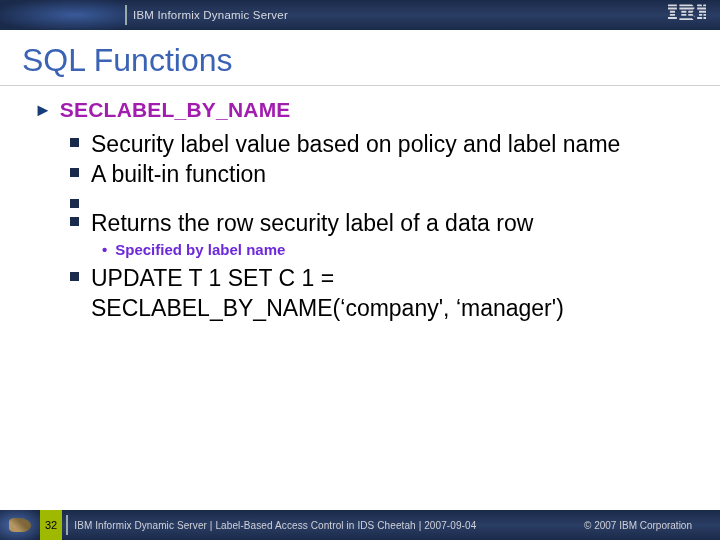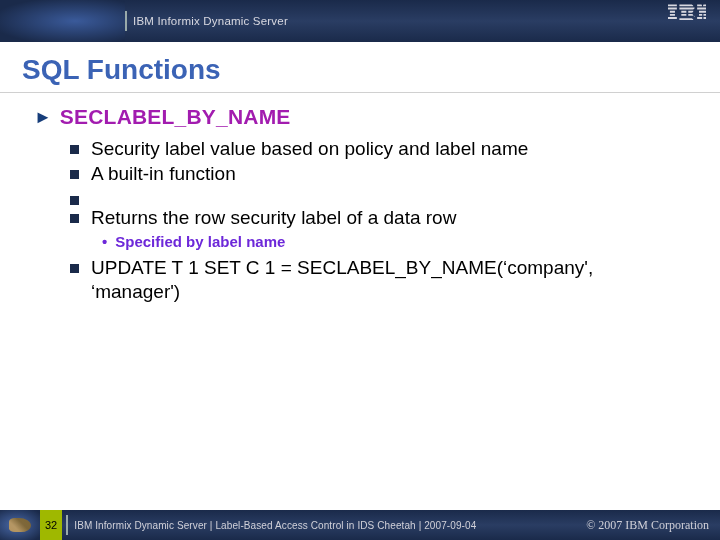--- a/index.html
+++ b/index.html
@@ -1,42 +1,42 @@
 <!DOCTYPE html>
 <html><head>
 <meta charset="utf-8">
 <style>
   * { margin: 0; padding: 0; box-sizing: border-box; }
   html, body { width: 720px; height: 540px; font-family: Arial, Helvetica, sans-serif; background: #fff; overflow: hidden; }
   .slide { width: 720px; height: 540px; position: relative; display: flex; flex-direction: column; }
-  .top-bar { height: 42px; background: linear-gradient(to bottom, #1a2a4a 0%, #2a3d63 50%, #1a2a4a 100%); display: flex; align-items: center; position: relative; }
+  .top-bar { height: 30px; background: linear-gradient(to bottom, #1a2a4a 0%, #2a3d63 50%, #1a2a4a 100%); display: flex; align-items: center; position: relative; }
   .top-left-block { width: 125px; height: 100%; background: radial-gradient(ellipse at 60% 50%, #3a5a9a 0%, #1a2a4a 80%); }
   .top-divider { width: 2px; height: 20px; background: #9aa; margin: 0 6px 0 0; }
   .top-title { color: #d8d8e0; font-size: 11.5px; letter-spacing: 0.2px; }
   .ibm-logo-top { position: absolute; right: 14px; top: 4px; }
-  .main-title { font-size: 28px; font-weight: 700; color: #3b63b5; padding: 12px 18px 6px 22px; }
+  .main-title { font-size: 32px; font-weight: 400; color: #3b63b5; padding: 12px 18px 6px 22px; }
   .divider { height: 1px; background: #d0d0d0; }
   .content { flex: 1; padding: 12px 30px 0 34px; }
   .lvl1 { display: flex; align-items: flex-start; margin-bottom: 8px; }
   .arrow { color: #163d7a; font-size: 18px; margin-right: 8px; margin-top: 2px; }
   .lvl1-text { font-family: "Arial Black", Arial, sans-serif; font-weight: 900; font-size: 21px; color: #a21caf; letter-spacing: 0.2px; }
   .lvl2-list { list-style: none; margin-left: 36px; margin-top: 4px; }
-  .lvl2-list li { font-size: 19px; color: #000; line-height: 1.28; margin-bottom: 1px; display: flex; align-items: flex-start; }
+  .lvl2-list li { font-size: 23px; color: #000; line-height: 1.28; margin-bottom: 1px; display: flex; align-items: flex-start; }
   .lvl2-list li .sq { width: 9px; height: 9px; background: #1a2a4a; margin-top: 8px; margin-right: 12px; flex-shrink: 0; }
   .lvl3-list { list-style: none; margin-left: 68px; margin-top: 3px; margin-bottom: 6px; }
   .lvl3-list li { font-size: 15px; font-weight: bold; color: #6d28d9; }
   .lvl3-list li::before { content: "•"; margin-right: 8px; }
   .bottom-bar { height: 30px; background: linear-gradient(to bottom, #1a2a4a 0%, #2a3d63 50%, #1a2a4a 100%); display: flex; align-items: center; position: relative; }
   .pg-wrap { display: flex; align-items: flex-end; height: 100%; }
   .pg-left { width: 40px; height: 100%; background: radial-gradient(ellipse at 40% 50%, #4a6aaa 0%, #1a2a4a 90%); display:flex; align-items:center; justify-content:center; }
   .cheetah { width: 22px; height: 14px; background: linear-gradient(45deg, #c9a05a 30%, #8a6a2a 60%); border-radius: 30% 60% 50% 30%; opacity: 0.85; }
   .pg-num { background: #9fb800; color: #000; font-size: 11px; padding: 0 5px; height: 100%; display: flex; align-items: center; }
   .bot-divider { width: 2px; height: 20px; background: #9aa; margin: 0 6px 0 4px; }
   .footer-text { color: #d0d0d8; font-size: 10px; letter-spacing: 0.1px; }
-  .copyright { position: absolute; right: 11px; color: #d0d0d8; font-size: 12px; font-family: Liberation Serif, serif; }
+  .copyright { position: absolute; right: 28px; color: #d0d0d8; font-size: 10px; }
   svg.ibm path { fill: #d8d8e0; }
 </style>
 </head>
 <body>
 
 <div class="slide">
 
   <div class="top-bar">
     <div class="top-left-block"></div>
     <div class="top-divider"></div>

